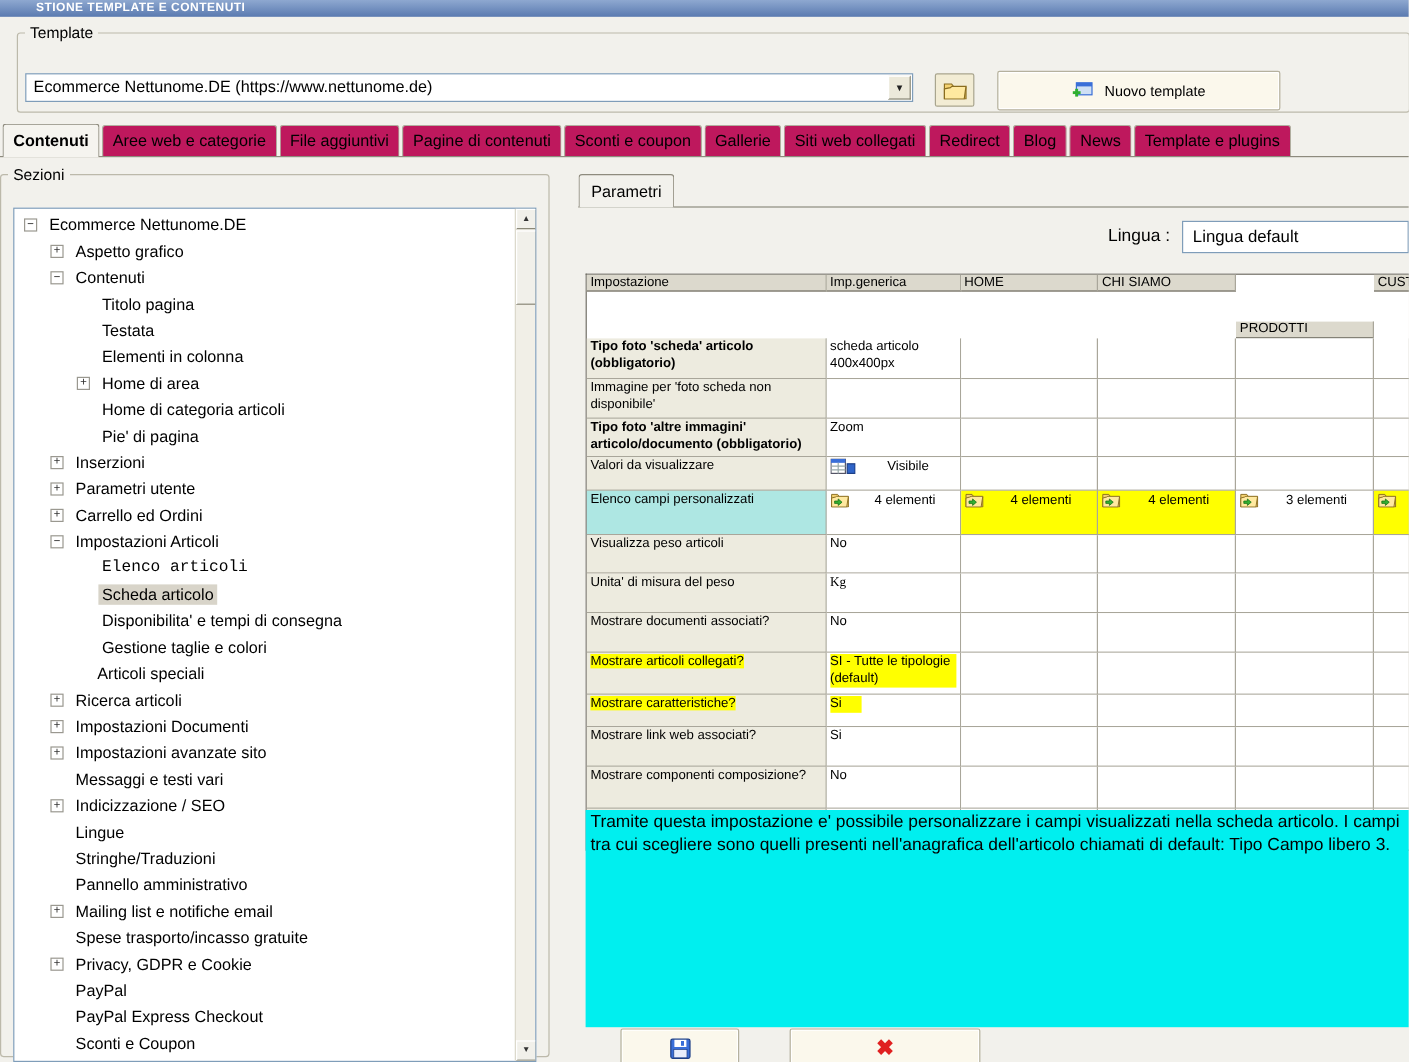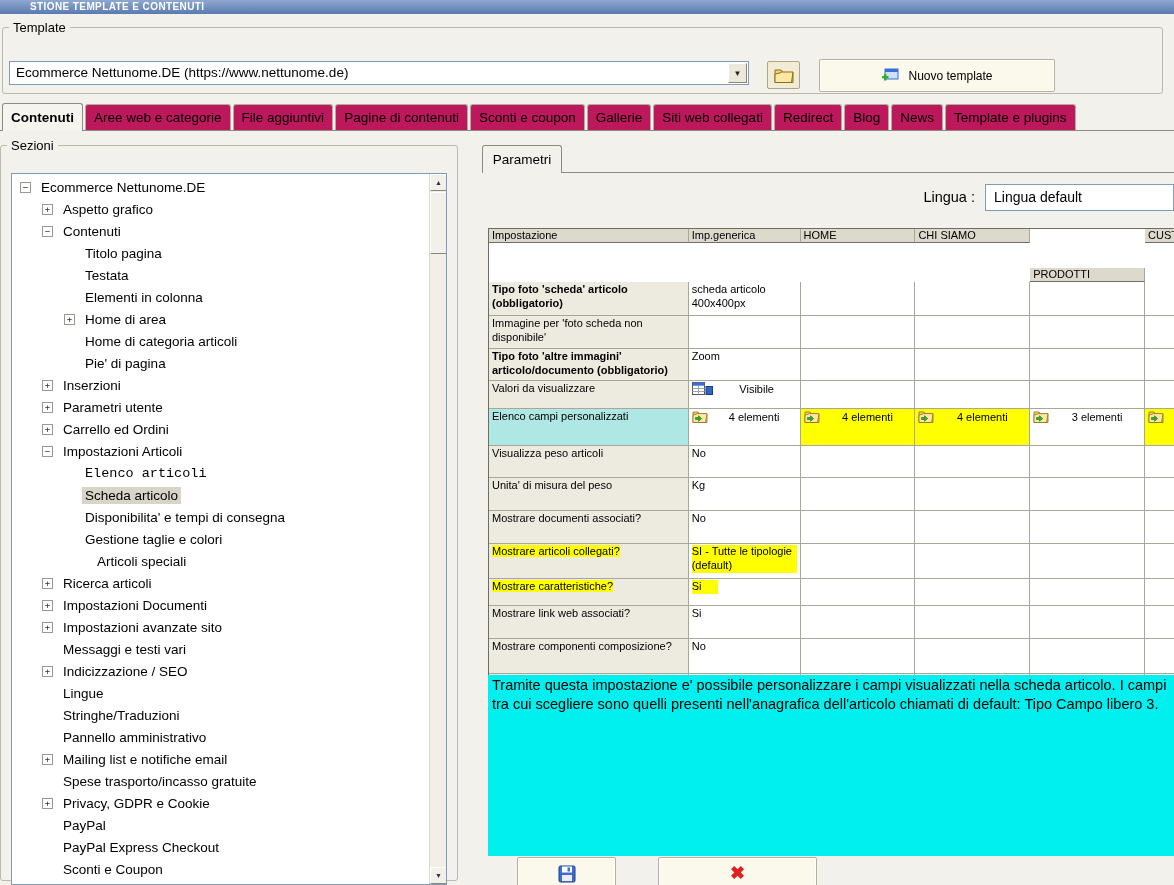--- a/index.html
+++ b/index.html
@@ -6,21 +6,21 @@
   html,body{width:1174px;height:885px;overflow:hidden}
   body{position:relative;background:#f2f1ec;font-family:"Liberation Sans",sans-serif;color:#000}
 
   .titlebar{position:absolute;left:0;top:0;width:1174px;height:14px;
     background:linear-gradient(#8ea8d0,#5a7ab0);color:#fff;font-size:10px;font-weight:bold;
     line-height:14px;padding-left:30px;letter-spacing:.4px}
 
   fieldset{position:absolute;border:1px solid #bcb9aa;border-radius:3px}
   fieldset legend{font-size:13px;padding:0 4px;margin-left:6px}
 
-  .template-box{left:2px;top:20px;width:1161px;height:74px}
+  .template-box{left:14px;top:20px;width:1161px;height:74px}
   .combo{position:absolute;left:6px;top:26px;width:740px;height:24px;background:#fff;
     border:1px solid #7f9db9;font-size:13.5px;line-height:21px;padding-left:6px;white-space:nowrap;overflow:hidden}
   .combo-arrow{position:absolute;right:1px;top:1px;bottom:1px;width:19px;background:#ece9da;
     display:flex;align-items:center;justify-content:center;font-size:8px;color:#222;
     border:1px solid;border-color:#fff #8a8878 #8a8878 #fff}
   .folder-btn{position:absolute;left:764px;top:26px;width:33px;height:28px;background:#f2ecd4;
     border:1px solid #a9a58e;border-radius:2px;display:flex;align-items:center;justify-content:center}
   .new-template-btn{position:absolute;left:816px;top:24px;width:236px;height:33px;background:#fbf8ec;
     border:1px solid #b5b19e;border-radius:2px;box-shadow:inset 0 0 0 1px #fff;
     display:flex;align-items:center;justify-content:center;gap:9px;font-size:12px}
@@ -192,21 +192,21 @@
           <span class="tree-label">Scheda articolo</span>
         </div>
         <div class="tree-item" style="padding-left: 52px;">
           <div class="glyph empty"></div>
           <span class="tree-label">Disponibilita' e tempi di consegna</span>
         </div>
         <div class="tree-item" style="padding-left: 52px;">
           <div class="glyph empty"></div>
           <span class="tree-label">Gestione taglie e colori</span>
         </div>
-        <div class="tree-item" style="padding-left: 64px;">
+        <div class="tree-item" style="padding-left: 48px;">
           <div class="glyph empty"></div>
           <span class="tree-label">Articoli speciali</span>
         </div>
         <div class="tree-item" style="padding-left: 30px;">
           <div class="glyph">+</div>
           <span class="tree-label">Ricerca articoli</span>
         </div>
         <div class="tree-item" style="padding-left: 30px;">
           <div class="glyph">+</div>
           <span class="tree-label">Impostazioni Documenti</span>
@@ -380,21 +380,21 @@
       <div class="tcell tval" style="width: 112px;">
         <span class="">No</span>
       </div>
       <div class="tcell tval" style="width: 115px;"></div>
       <div class="tcell tval" style="width: 115px;"></div>
       <div class="tcell tval" style="width: 115px;"></div>
       <div class="tcell tval" style="width: 30px;"></div>
     </div>
     <div class="trow" style="height: 33px;">
       <div class="tcell tlabel" style="width: 200px;">Unita' di misura del peso</div>
-      <div class="tcell tval" style="width: 112px;">
+      <div class="tcell tval" style="width: 112px; font-family: Liberation Serif, serif;">
         <span class="">Kg</span>
       </div>
       <div class="tcell tval" style="width: 115px;"></div>
       <div class="tcell tval" style="width: 115px;"></div>
       <div class="tcell tval" style="width: 115px;"></div>
       <div class="tcell tval" style="width: 30px;"></div>
     </div>
     <div class="trow" style="height: 33px;">
       <div class="tcell tlabel" style="width: 200px;">Mostrare documenti associati?</div>
       <div class="tcell tval" style="width: 112px;">

